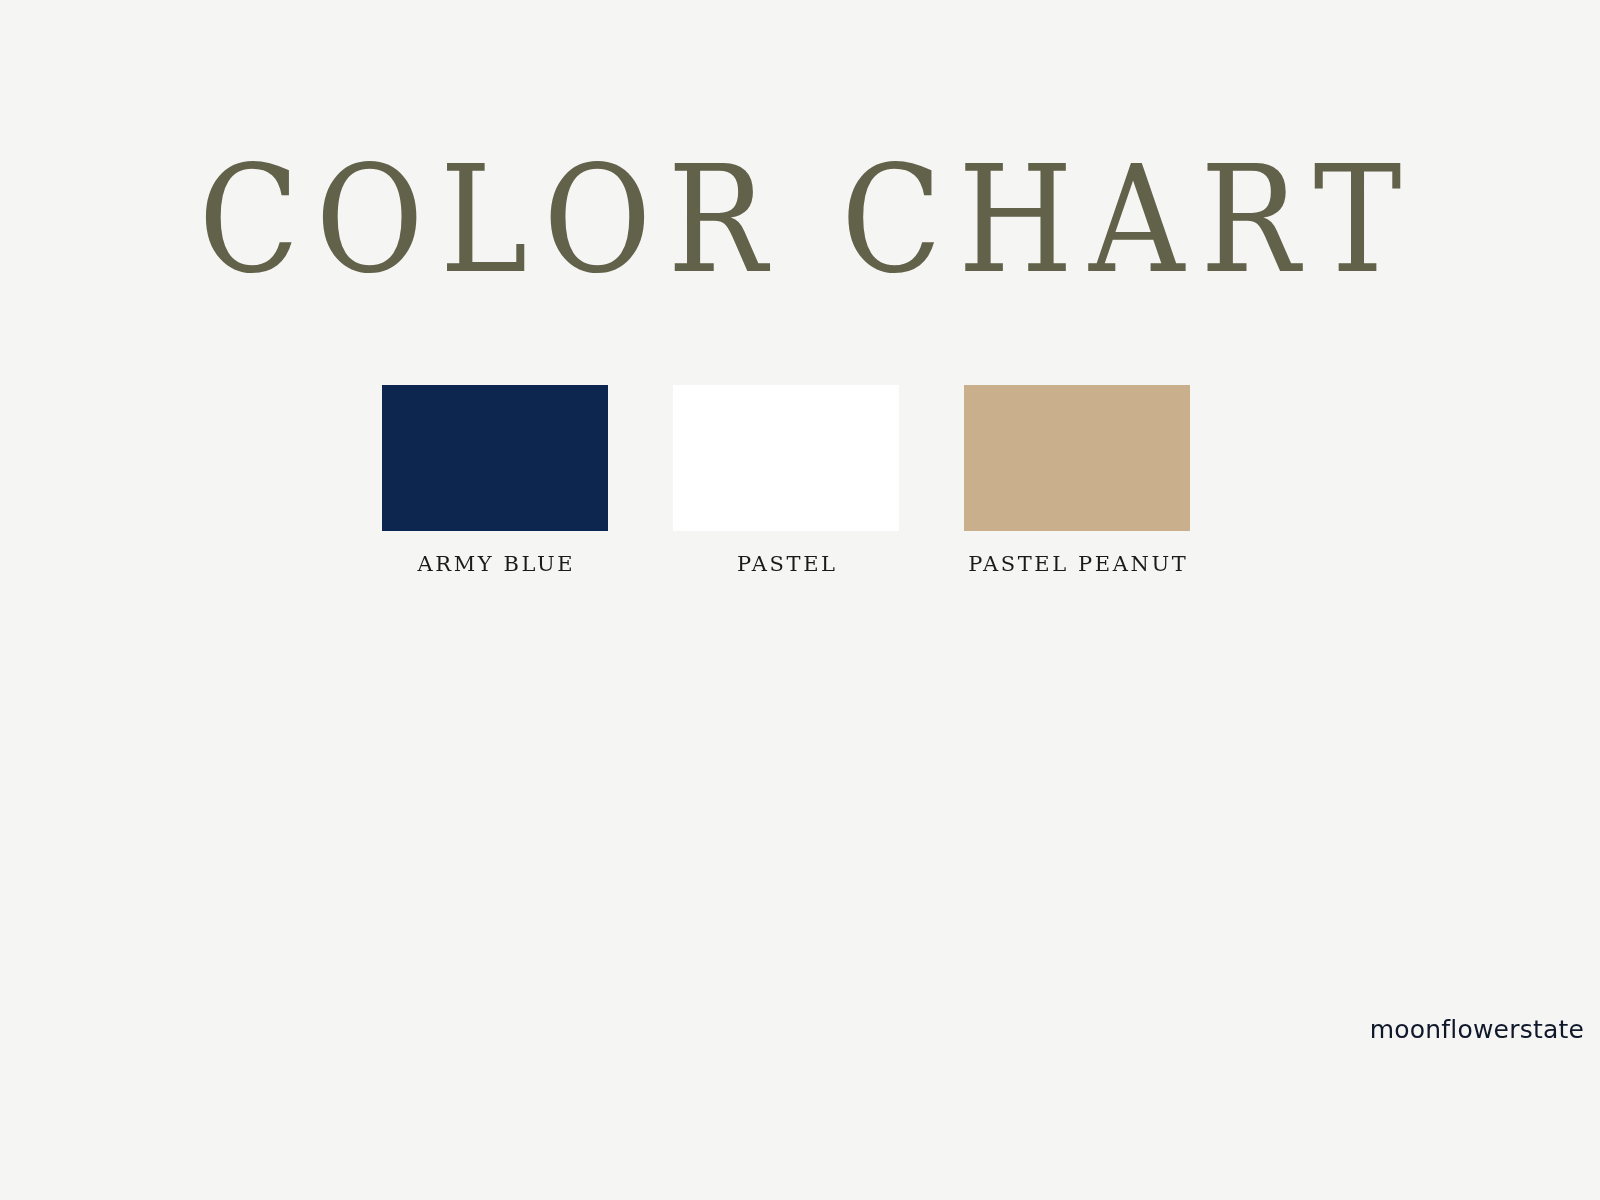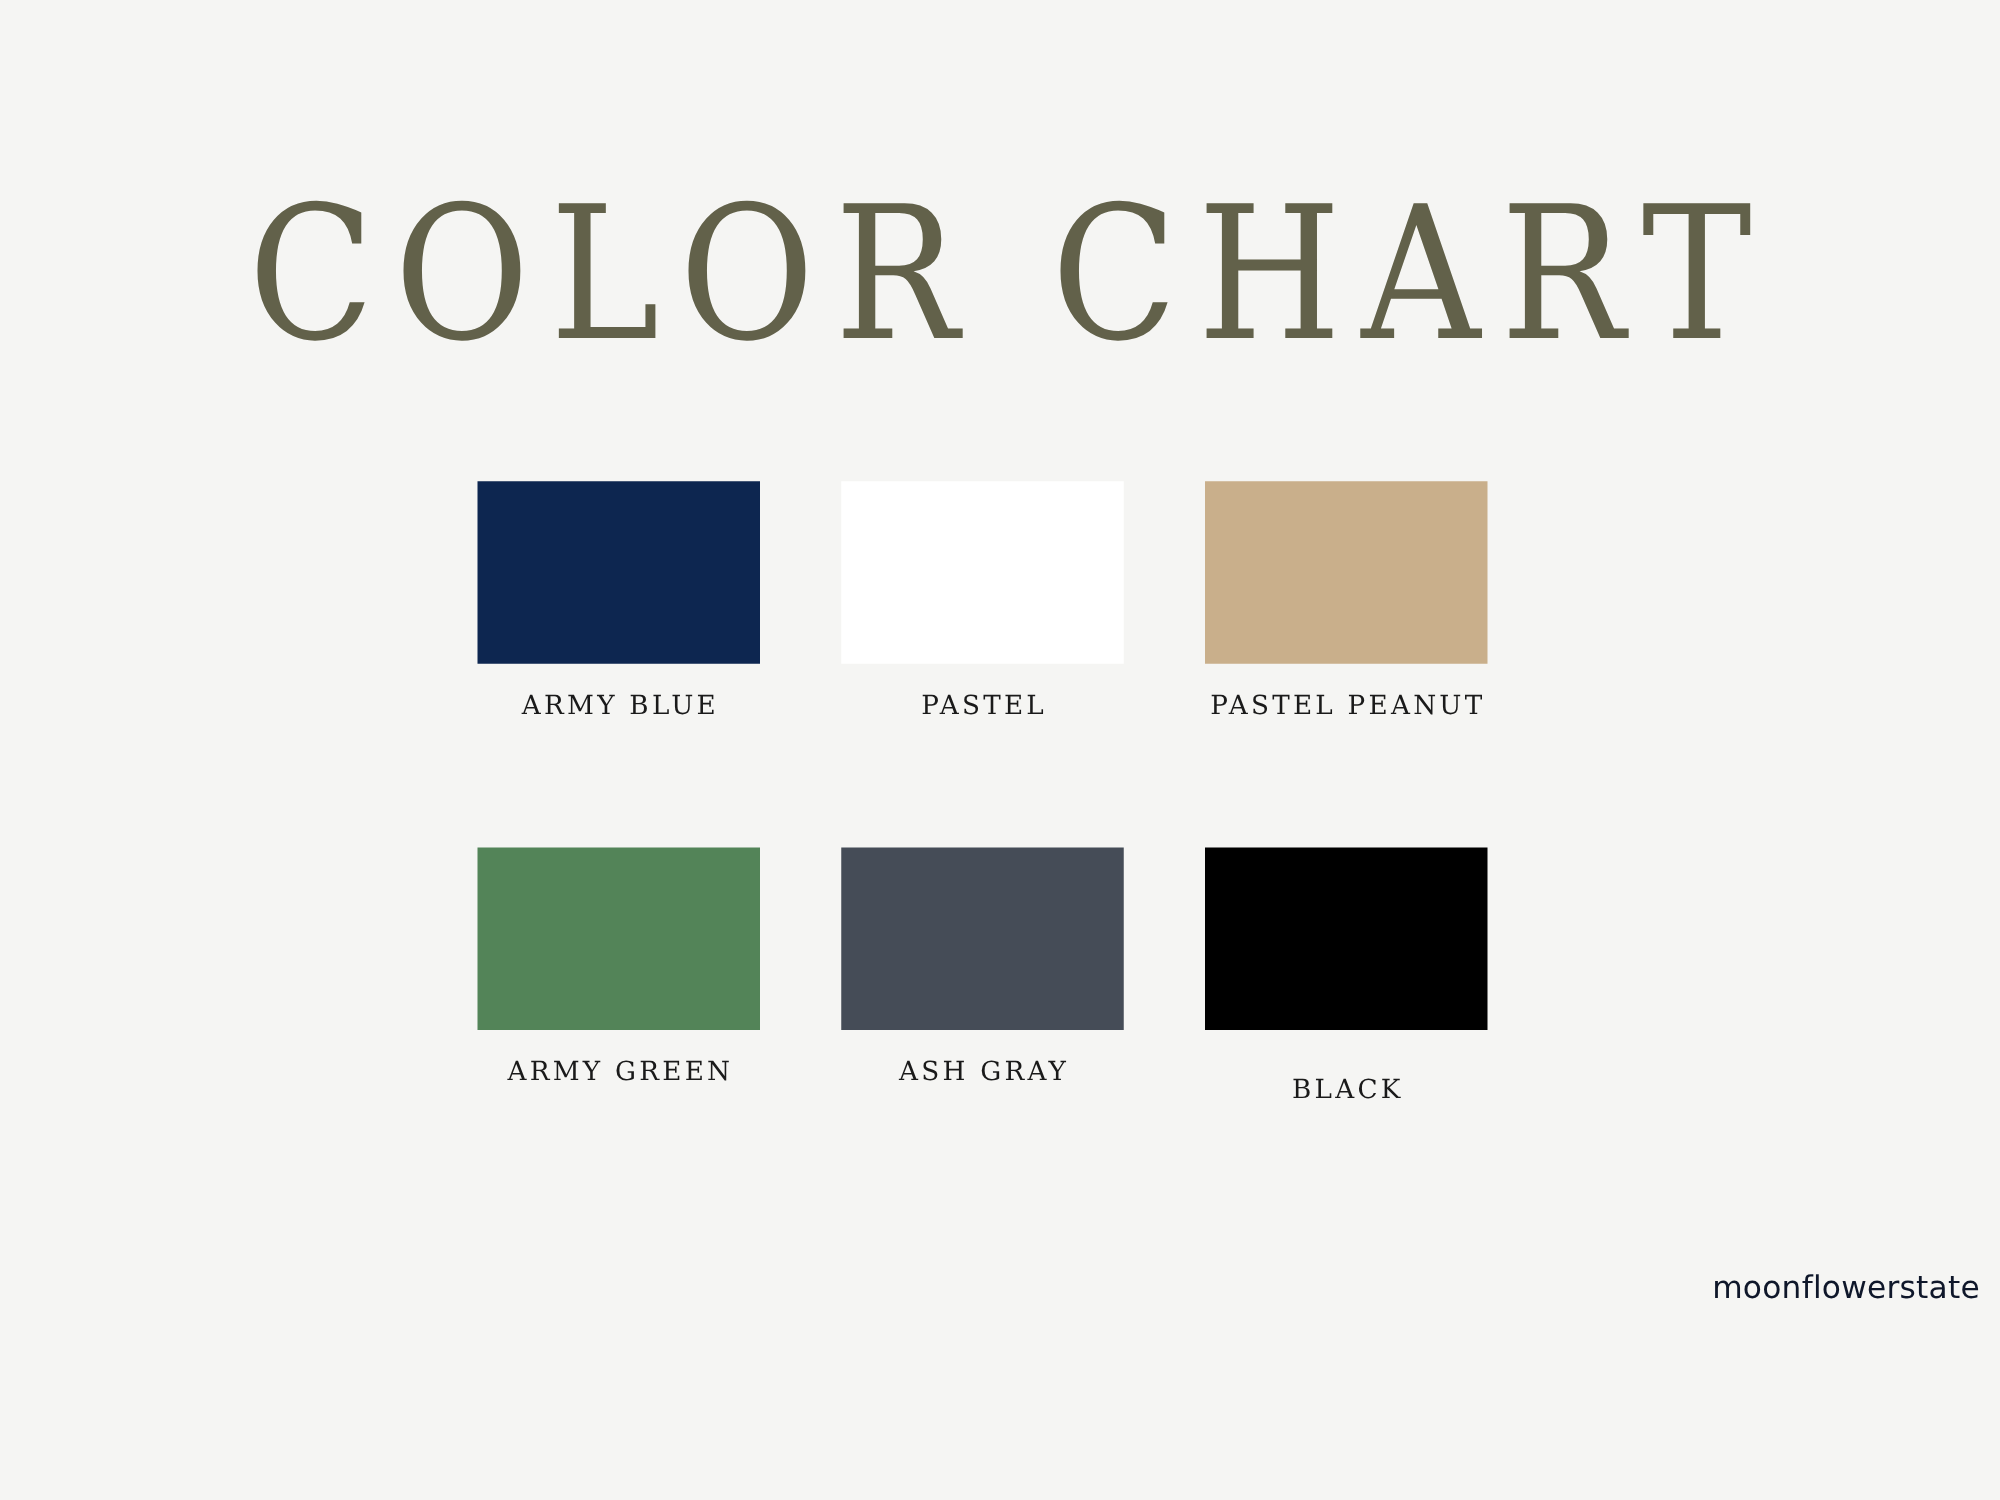--- a/index.html
+++ b/index.html
@@ -127,36 +127,18 @@
         <div class="swatch-label" style="color: rgb(26, 26, 26);">PASTEL</div>
       </div>
 
       <div class="swatch-cell">
         <div class="swatch-chip" style="background-color: rgb(201, 175, 139);"></div>
         <div class="swatch-label" style="color: rgb(26, 26, 26);">PASTEL PEANUT</div>
       </div>
 
     </div>
 
-    <div class="swatch-row row-2">
-
-      <div class="swatch-cell">
-        <div class="swatch-chip" style="background-color: rgb(83, 132, 88);"></div>
-        <div class="swatch-label" style="color: rgb(26, 26, 26);">ARMY GREEN</div>
-      </div>
-
-      <div class="swatch-cell">
-        <div class="swatch-chip" style="background-color: rgb(69, 76, 87);"></div>
-        <div class="swatch-label" style="color: rgb(26, 26, 26);">ASH GRAY</div>
-      </div>
-
-      <div class="swatch-cell">
-        <div class="swatch-chip" style="background-color: rgb(0, 0, 0);"></div>
-        <div class="swatch-label drop" style="color: rgb(26, 26, 26);">BLACK</div>
-      </div>
-
-    </div>
 
   </div>
 
   <div id="watermark" style="color: #0f172a;">moonflowerstate</div>
 
 </div>
 
 </body></html>

